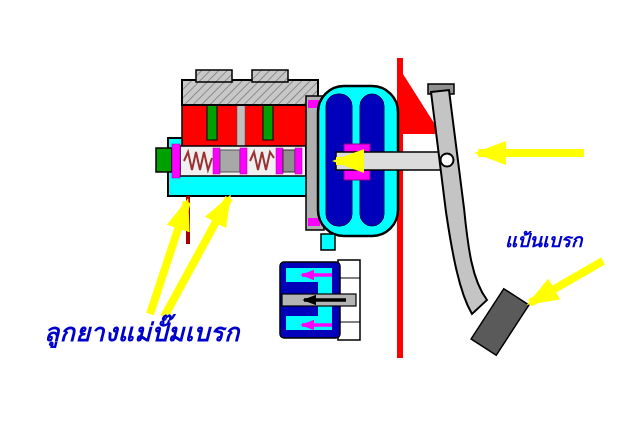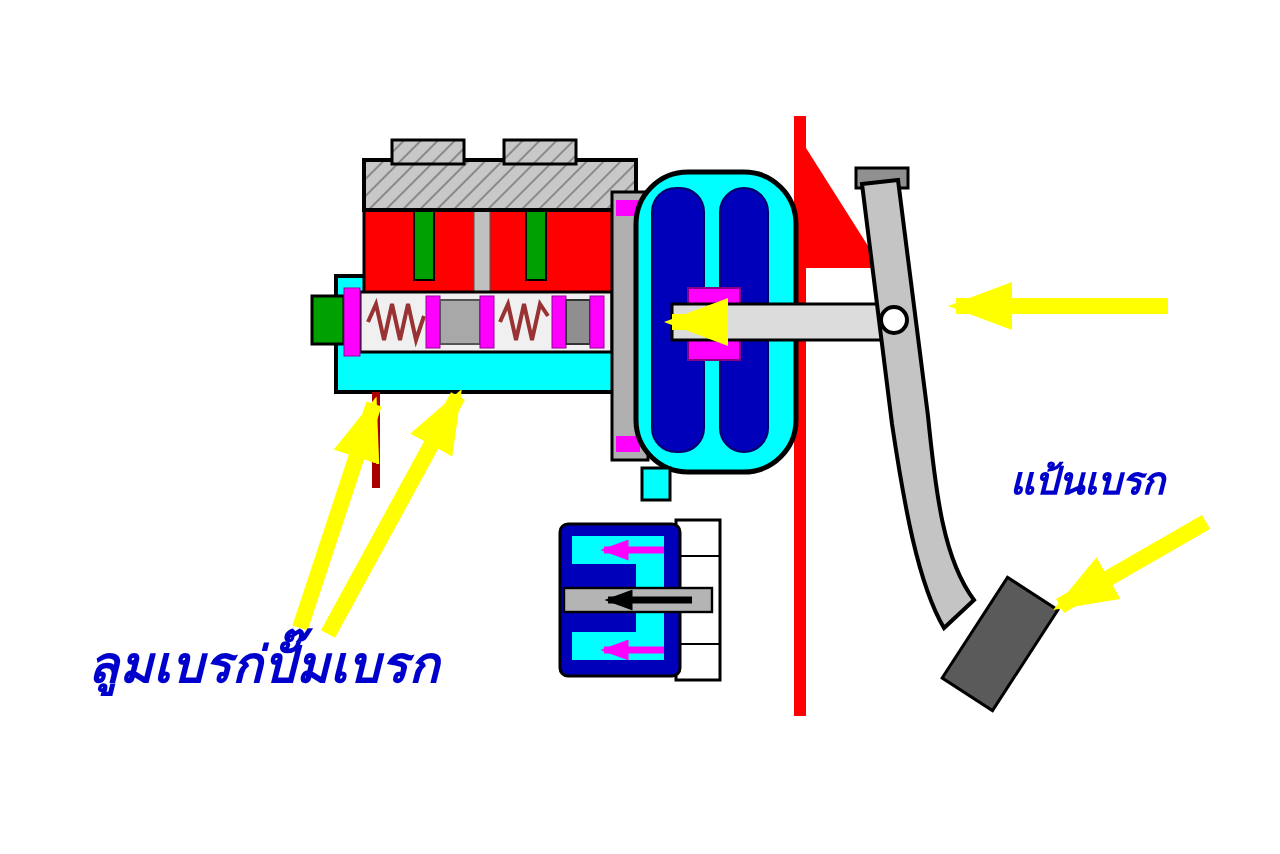--- a/index.html
+++ b/index.html
@@ -99,16 +99,16 @@
 
   <g>
     <line x1="150" y1="314" x2="187" y2="202" stroke="#ffff00" stroke-width="8" marker-end="url(#mY)"></line>
     <line x1="164" y1="317" x2="229" y2="198" stroke="#ffff00" stroke-width="8" marker-end="url(#mY)"></line>
     <line x1="354" y1="161" x2="336" y2="161" stroke="#ffff00" stroke-width="8" marker-end="url(#mY)"></line>
     <line x1="584" y1="153" x2="478" y2="153" stroke="#ffff00" stroke-width="8" marker-end="url(#mY)"></line>
     <line x1="603" y1="261" x2="530" y2="303" stroke="#ffff00" stroke-width="8" marker-end="url(#mY)"></line>
   </g>
 </svg>
 
-<div class="label label-cups">ลูมเบรก่ปั๊มเบรก</div>
+<div class="label label-cups">ลูกยางแม่ปั๊มเบรก</div>
 <div class="label label-pedal">แป้นเบรก</div>
 
 </div>
 
 </body></html>

